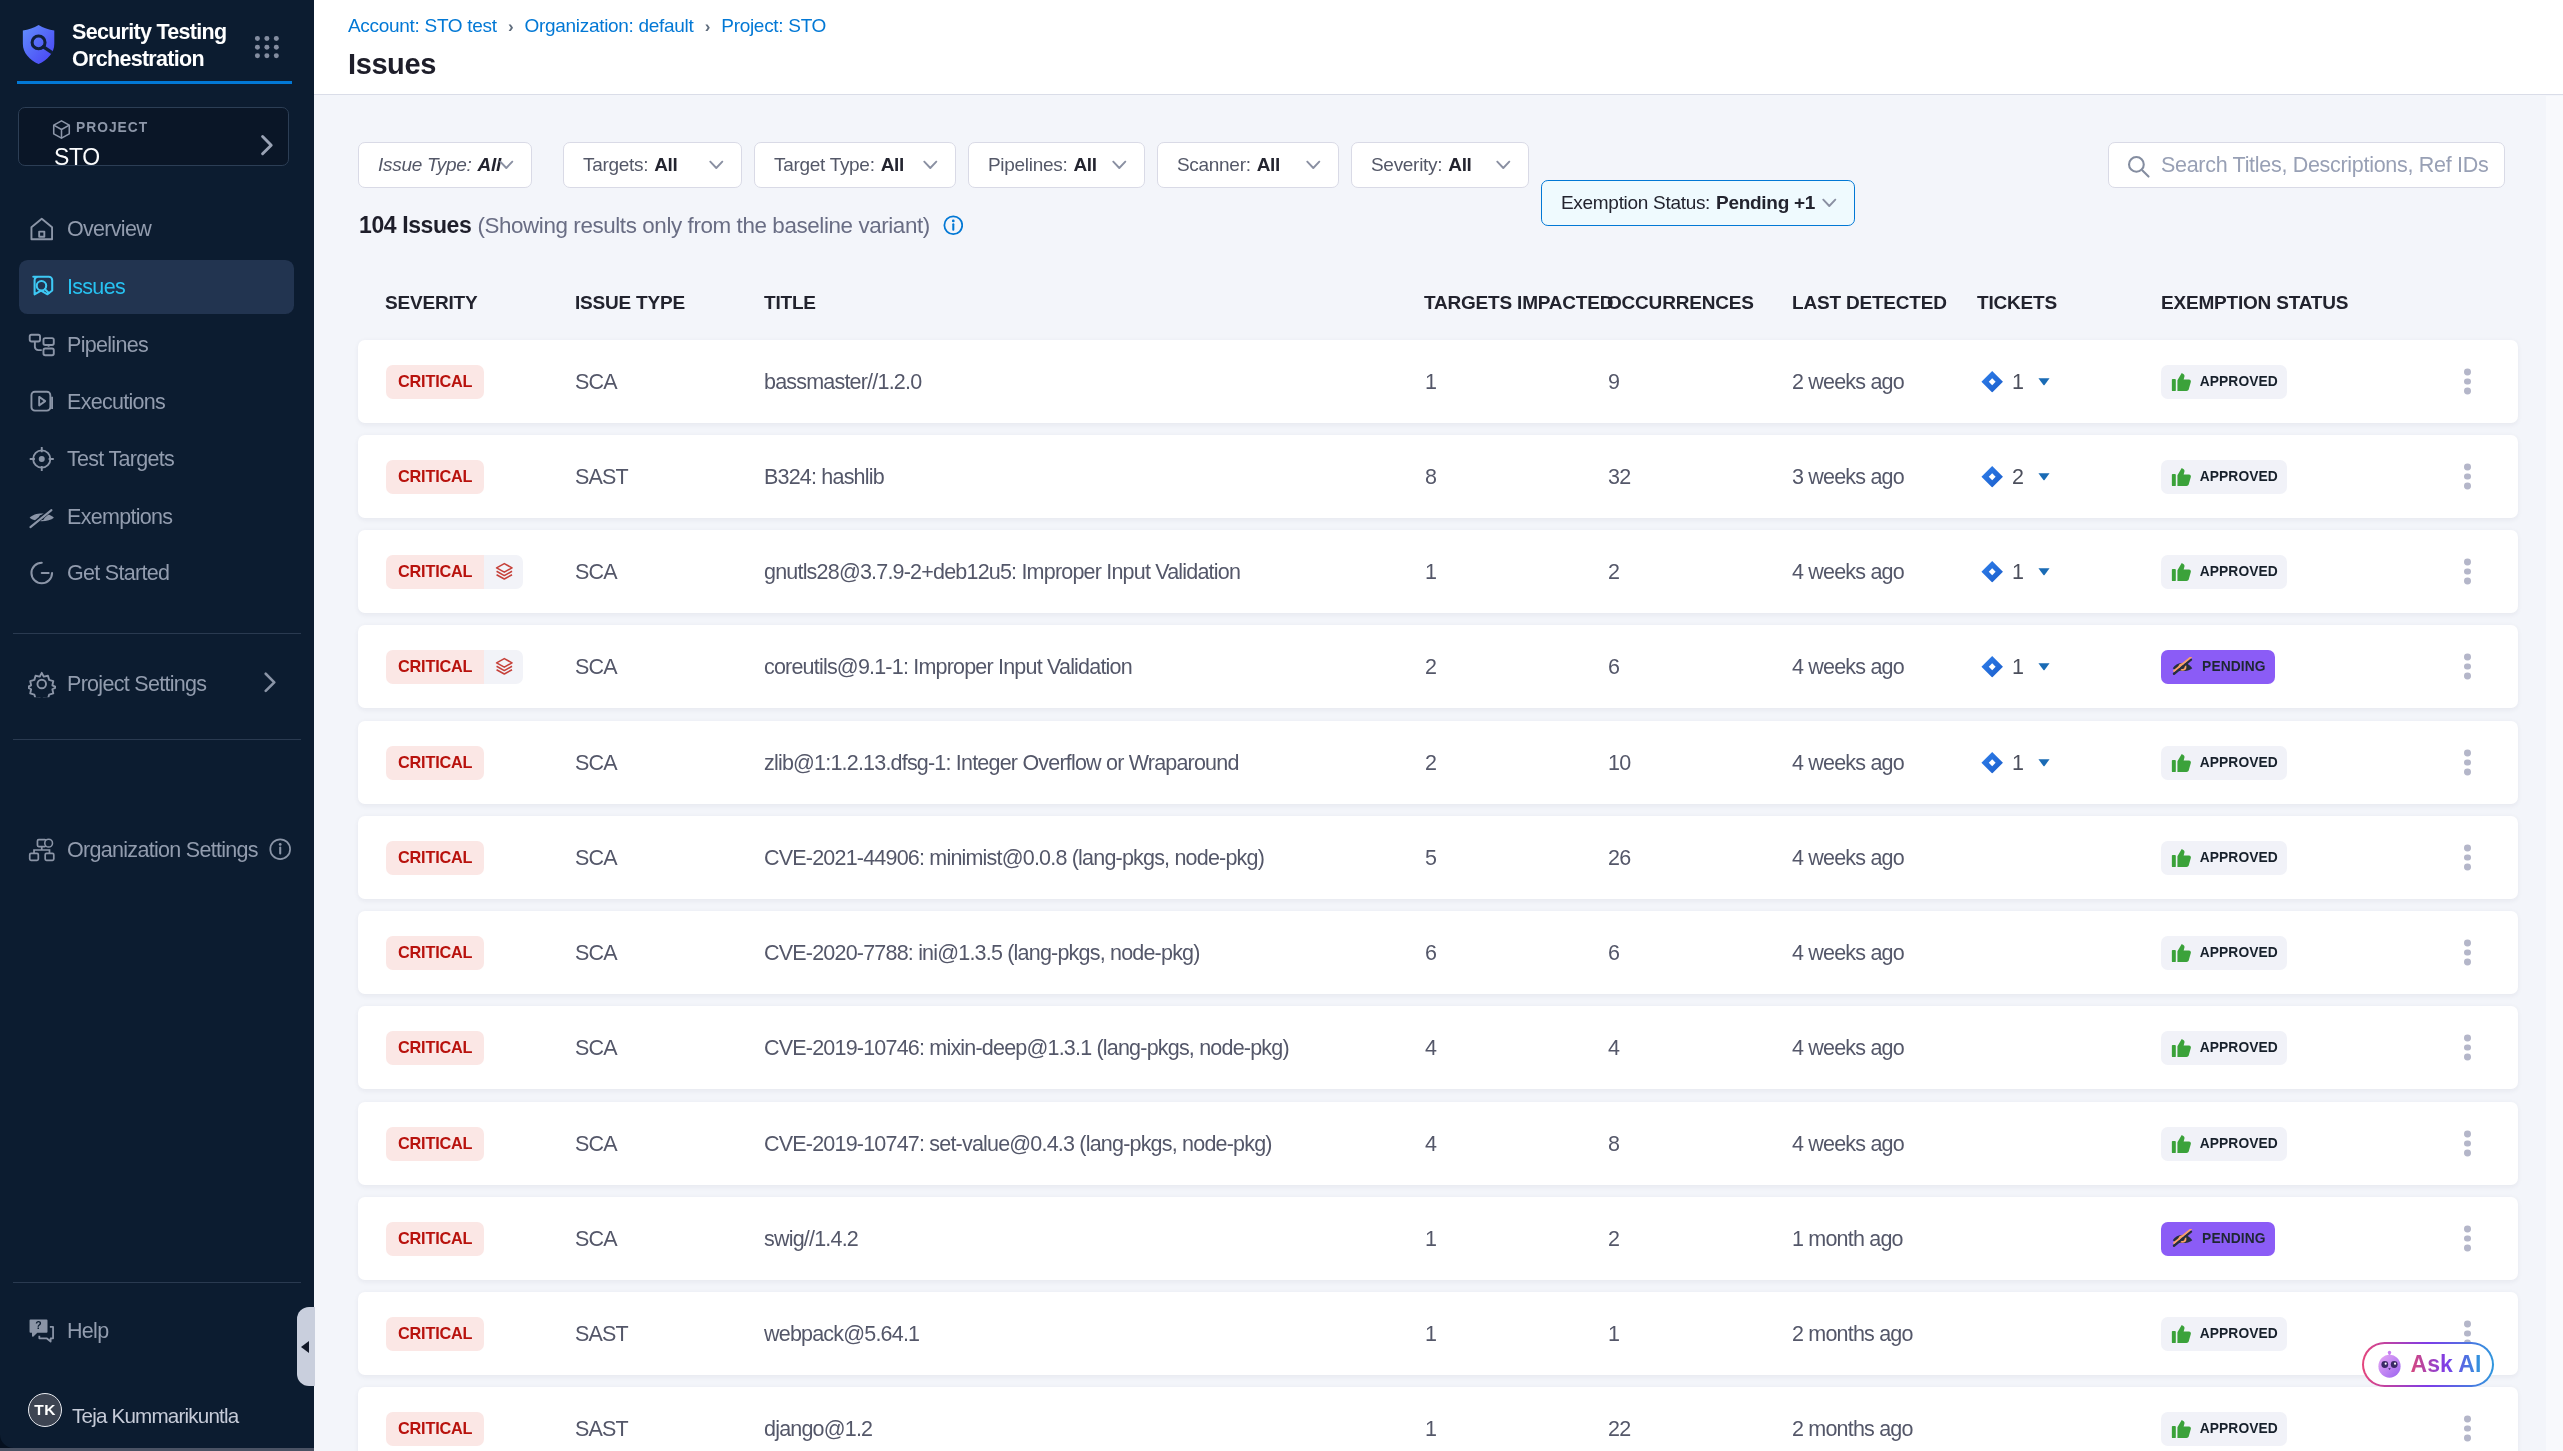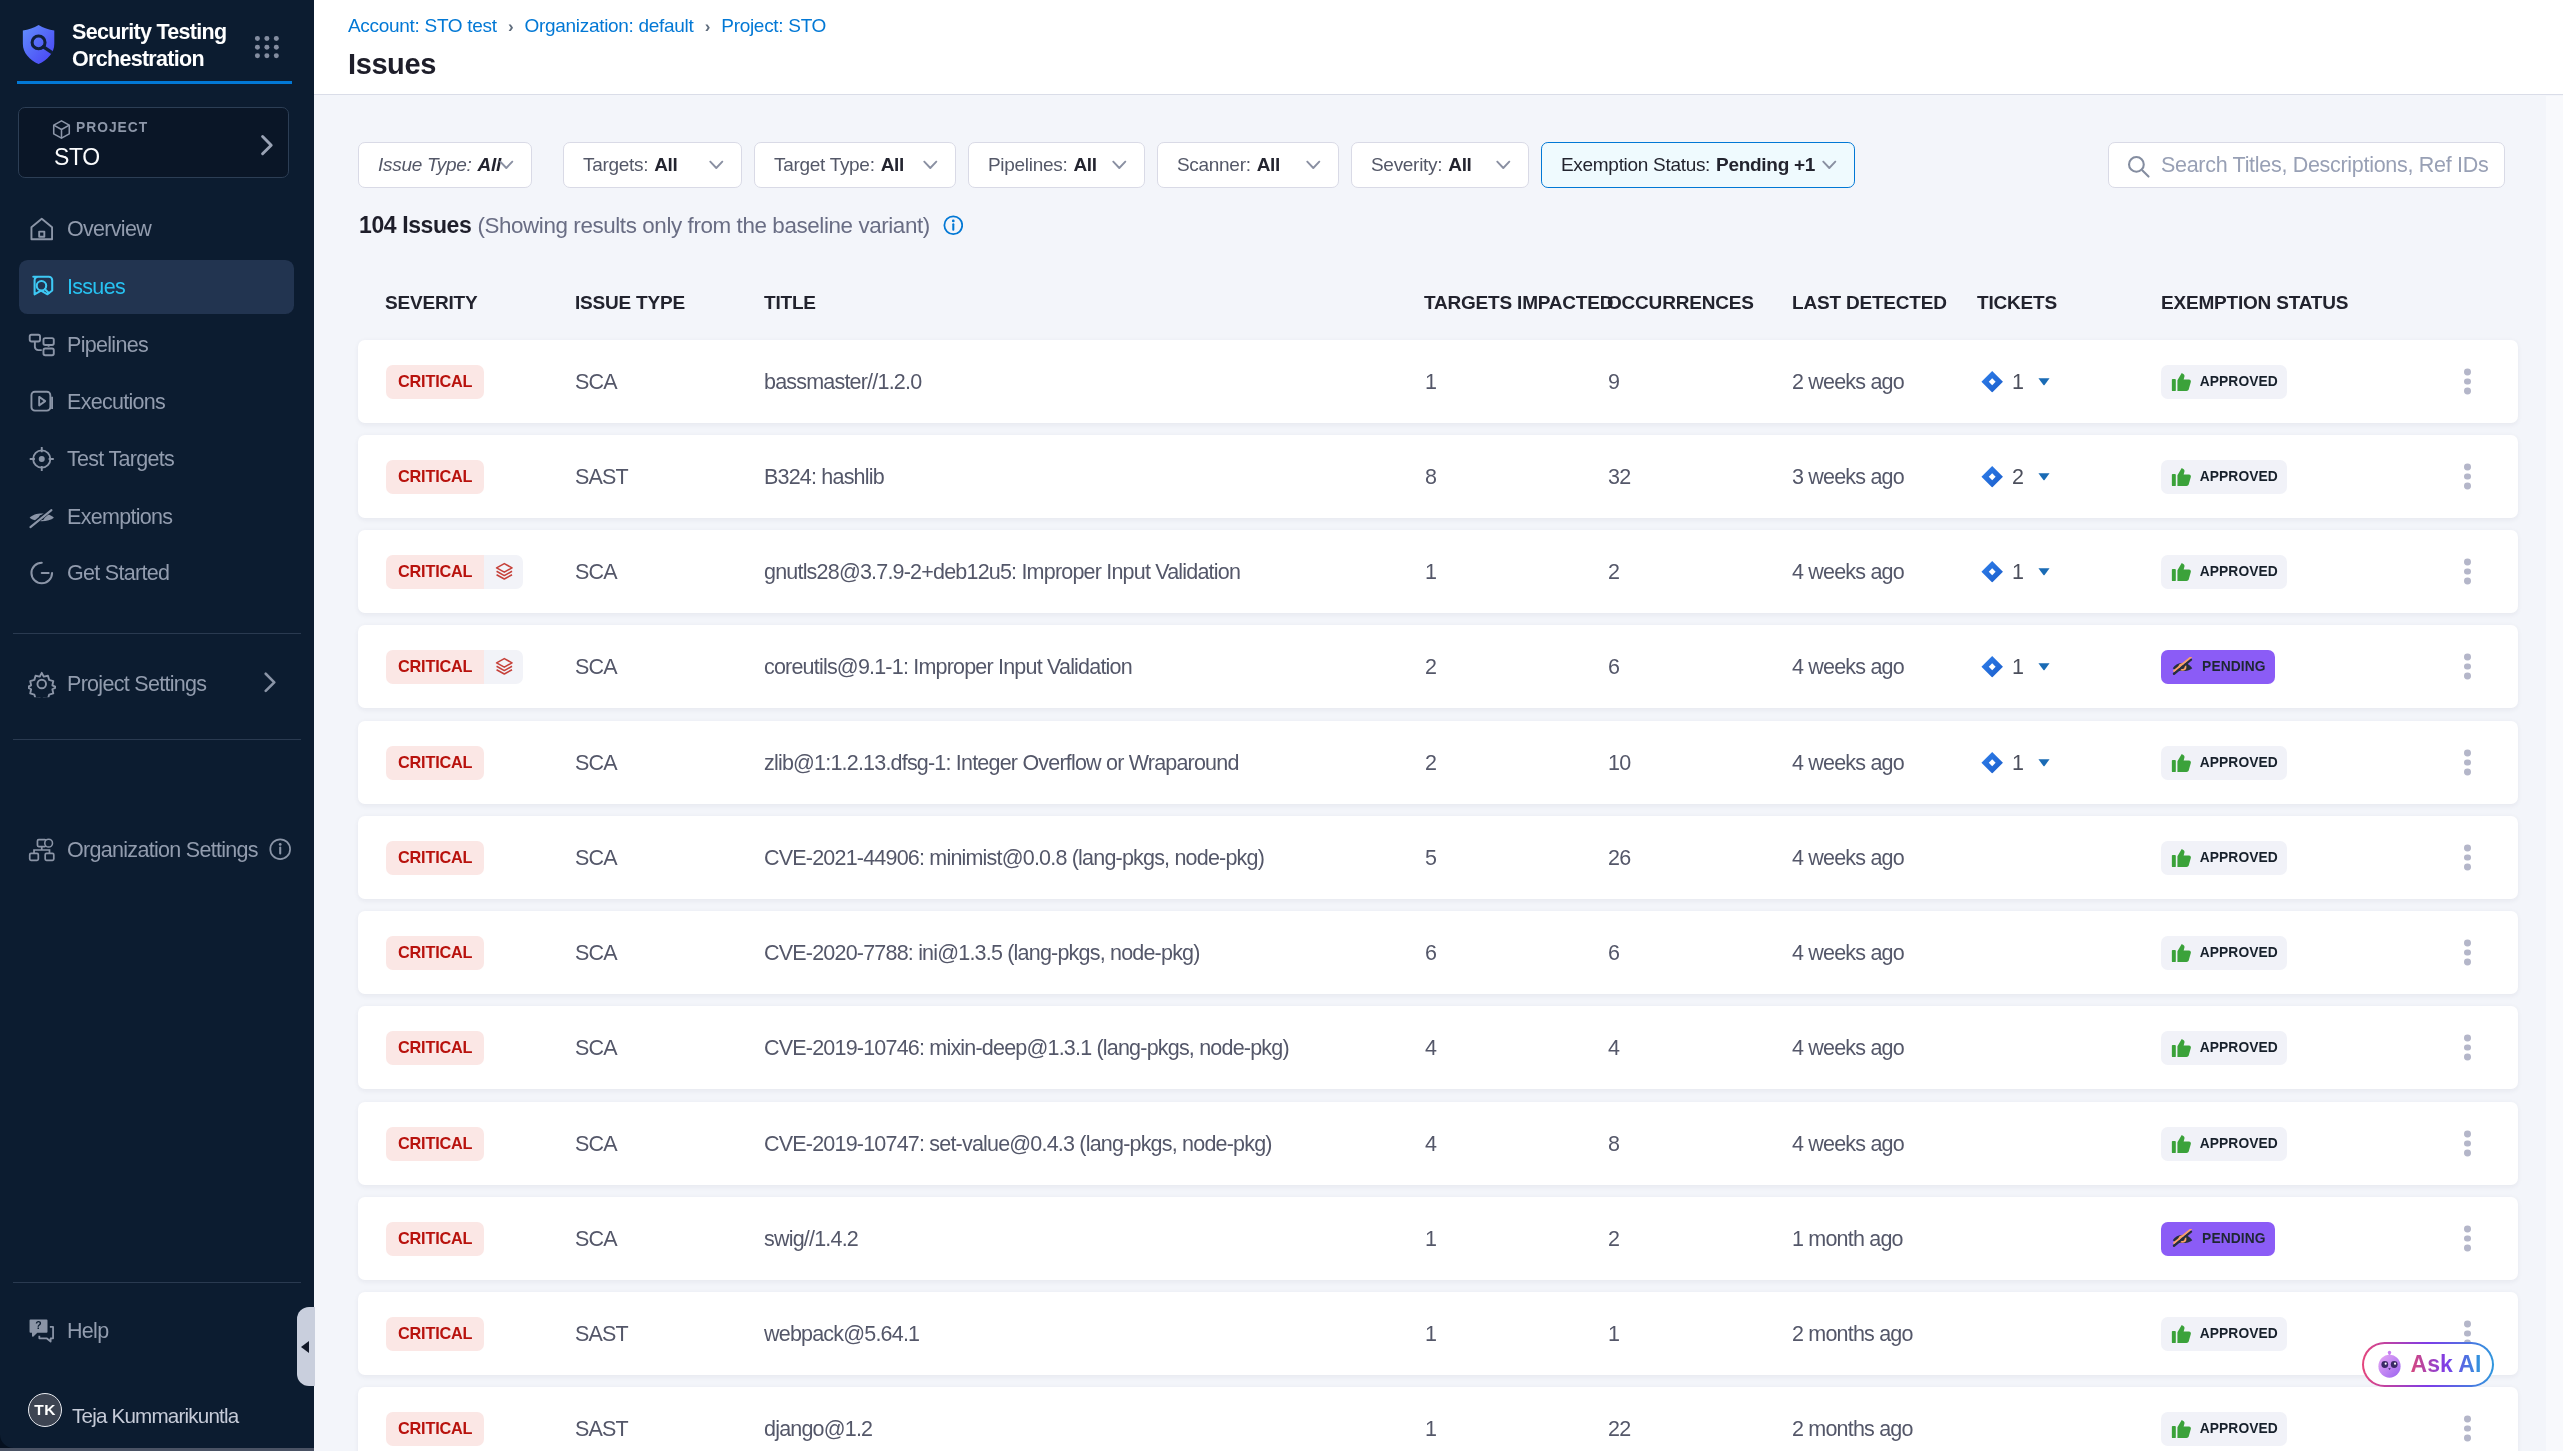--- a/index.html
+++ b/index.html
@@ -10,21 +10,21 @@
   #sidebar { position:absolute; left:0; top:0; width:314px; height:1448px;
     background:#0c1c30; border-bottom-left-radius:13.8px; z-index:5; }
   #bstrip { position:absolute; left:0; top:1448px; width:314px; height:4.3px; background:#4a5264; z-index:4;}
 
   .brand { position:absolute; left:22.4px; top:24px; }
   .brand-title { position:absolute; left:72px; top:19px; color:#fff; font-size:21.5px;
     font-weight:bold; line-height:27px; letter-spacing:-0.7px;}
   .gridicon { position:absolute; left:254px; top:35px; }
   .bluebar { position:absolute; left:17px; top:81px; width:275px; height:2.6px; background:#0278d5; }
 
-  .projcard { position:absolute; left:18px; top:107px; width:271px; height:71px;
+  .projcard { position:absolute; left:18px; top:107px; width:271px; height:59px;
     background:#0a1627; border:0.9px solid #2c3e55; border-radius:6.9px; }
   .projlabel { position:absolute; left:57px; top:12px; color:#8d97a9; font-size:13.8px;
     font-weight:bold; letter-spacing:1px; }
   .projname { position:absolute; left:35px; top:36px; color:#fbfcfd; font-size:23px; letter-spacing:-0.4px; }
   .navitem { position:relative; height:57px; width:314px; }
   .navitem .ico { position:absolute; left:28px; top:50%; transform:translateY(-50%); width:27.5px; height:27.5px; }
   .navitem .lbl { position:absolute; left:67px; top:50%; transform:translateY(-50%);
     color:#929cae; font-size:21.5px; letter-spacing:-0.7px; }
   .navitem.active { background:#223450; border-radius:8.6px; width:275px; margin-left:19px; }
   .navitem.active .ico { left:9.5px; }
@@ -287,21 +287,21 @@
         <path d="M1.5 1.5 L8.5 9 L15.5 1.5" fill="none" stroke="#8a90a2" stroke-width="2.2" stroke-linecap="round" stroke-linejoin="round"></path>
       </svg></div>
   <div class="fbtn" style="left:843px; width:182px;">Scanner:<b>All</b>
     <svg class="chev" width="14.6" height="9.5" viewBox="0 0 17 11">
         <path d="M1.5 1.5 L8.5 9 L15.5 1.5" fill="none" stroke="#8a90a2" stroke-width="2.2" stroke-linecap="round" stroke-linejoin="round"></path>
       </svg></div>
   <div class="fbtn" style="left:1037px; width:178px;">Severity:<b>All</b>
     <svg class="chev" width="14.6" height="9.5" viewBox="0 0 17 11">
         <path d="M1.5 1.5 L8.5 9 L15.5 1.5" fill="none" stroke="#8a90a2" stroke-width="2.2" stroke-linecap="round" stroke-linejoin="round"></path>
       </svg></div>
-  <div class="fbtn hl" style="left:1227px; width:314px;">
+  <div class="fbtn hl" style="left:1227px; width:314px;margin-top:38px;">
       <span class="lb">Exemption Status:</span>
       <b>Pending +1</b>
     <svg class="chev" width="14.6" height="9.5" viewBox="0 0 17 11">
         <path d="M1.5 1.5 L8.5 9 L15.5 1.5" fill="none" stroke="#8a90a2" stroke-width="2.2" stroke-linecap="round" stroke-linejoin="round"></path>
       </svg>
     </div>
 
   <div id="search">
     <svg style="position:absolute;left:17px;top:11.2px" width="26" height="26" viewBox="0 0 30 30">
       <circle cx="12" cy="12" r="8.5" fill="none" stroke="#848da0" stroke-width="2.4"></circle>

